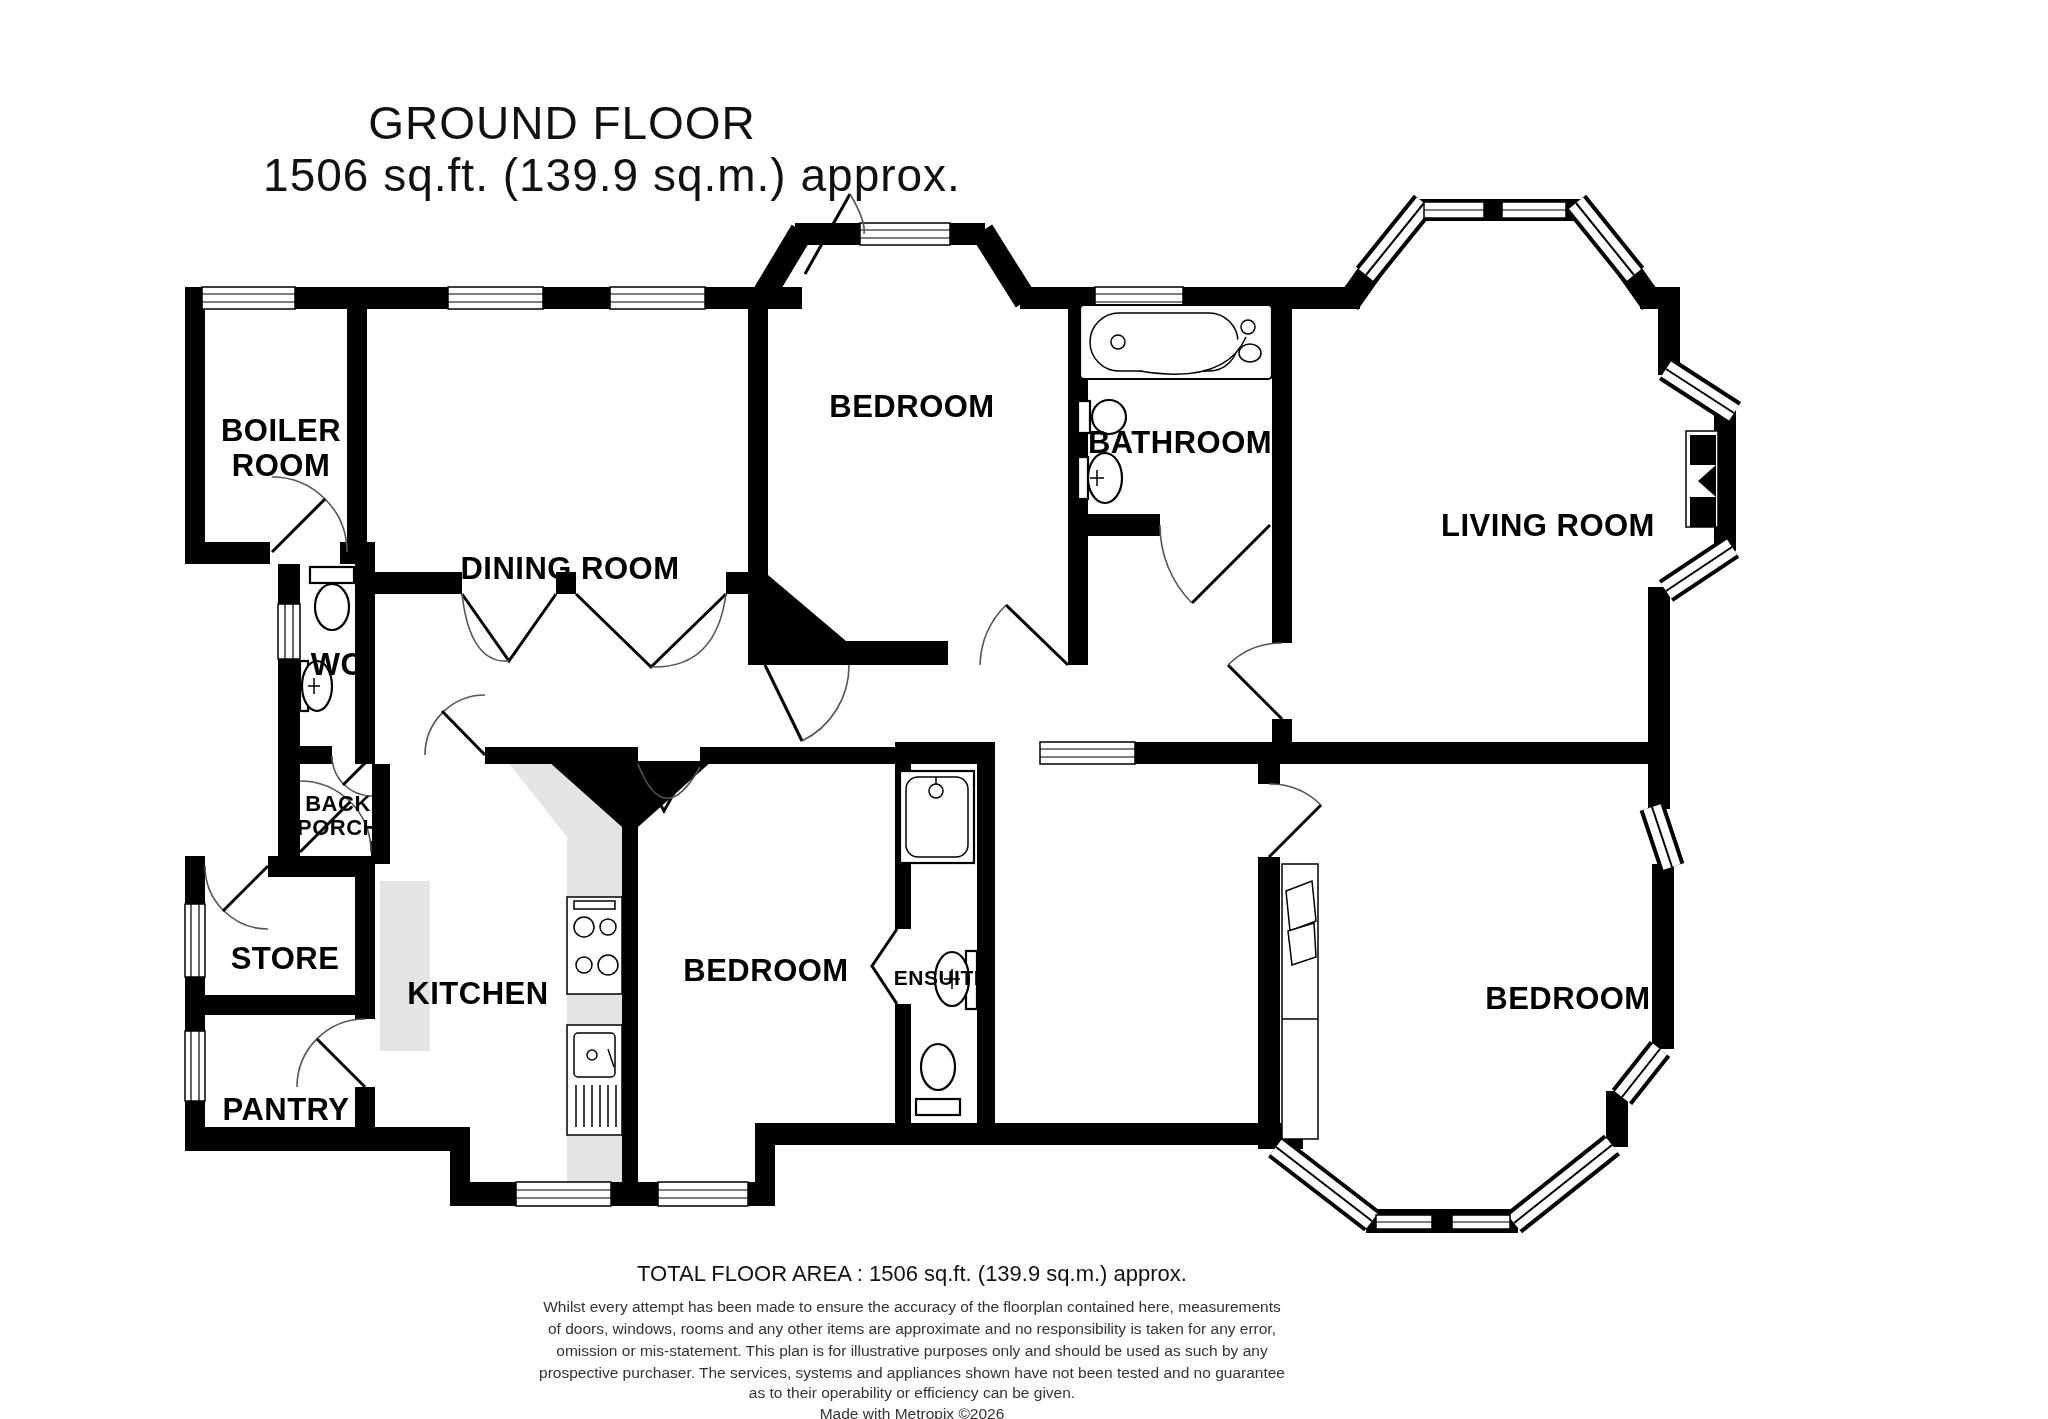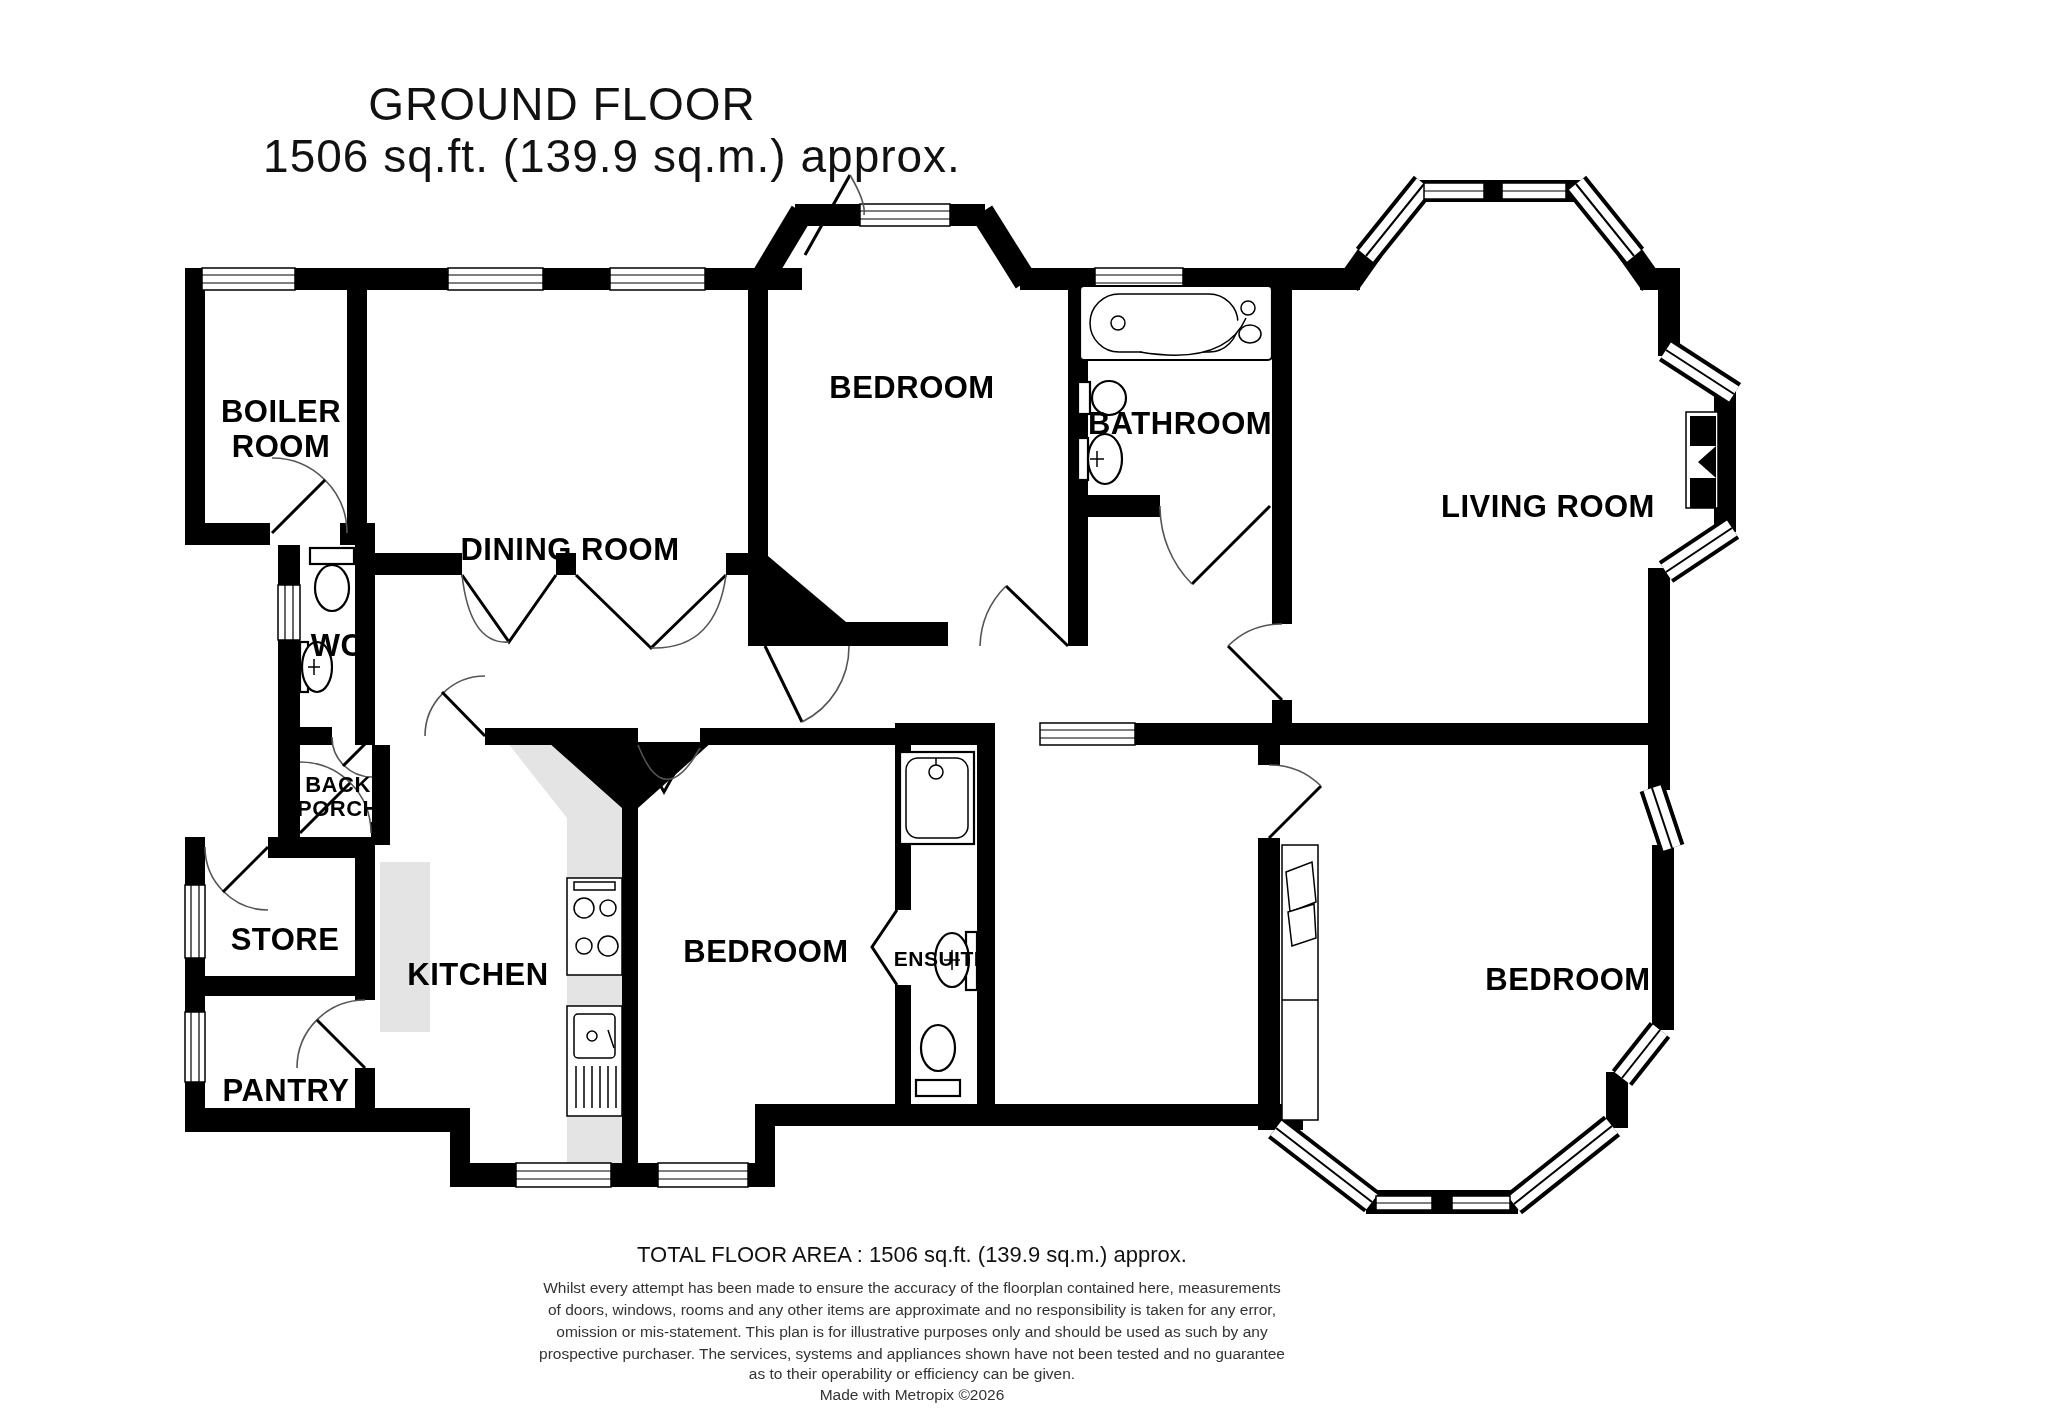--- a/index.html
+++ b/index.html
@@ -1,17 +1,17 @@
 <!DOCTYPE html>
 <html><head>
 <meta charset="utf-8">
 <style>
   html,body{margin:0;padding:0;background:#ffffff;}
   body{width:2048px;height:1419px;position:relative;font-family:"Liberation Sans",sans-serif;}
-  .plan-wrap{position:absolute;inset:0;}
+  .plan-wrap{position:absolute;inset:0;margin-top:19px;}
   svg{display:block;}
   .room-label{font-family:"Liberation Sans",sans-serif;font-weight:bold;fill:#000;text-anchor:middle;letter-spacing:.5px;}
   .lbl-30{font-size:31px;}
   .lbl-22{font-size:22px;letter-spacing:.5px;}
   .lbl-21{font-size:21px;}
   .title-text{font-family:"Liberation Sans",sans-serif;font-weight:400;fill:#111;text-anchor:middle;font-size:46px;letter-spacing:1px;}
   .footer-total{font-family:"Liberation Sans",sans-serif;font-weight:400;fill:#111;text-anchor:middle;font-size:22px;}
   .footer-line{font-family:"Liberation Sans",sans-serif;font-weight:400;fill:#333;text-anchor:middle;font-size:15.5px;}
   .wall{fill:#000;}
   .wline{stroke:#000;fill:none;}

